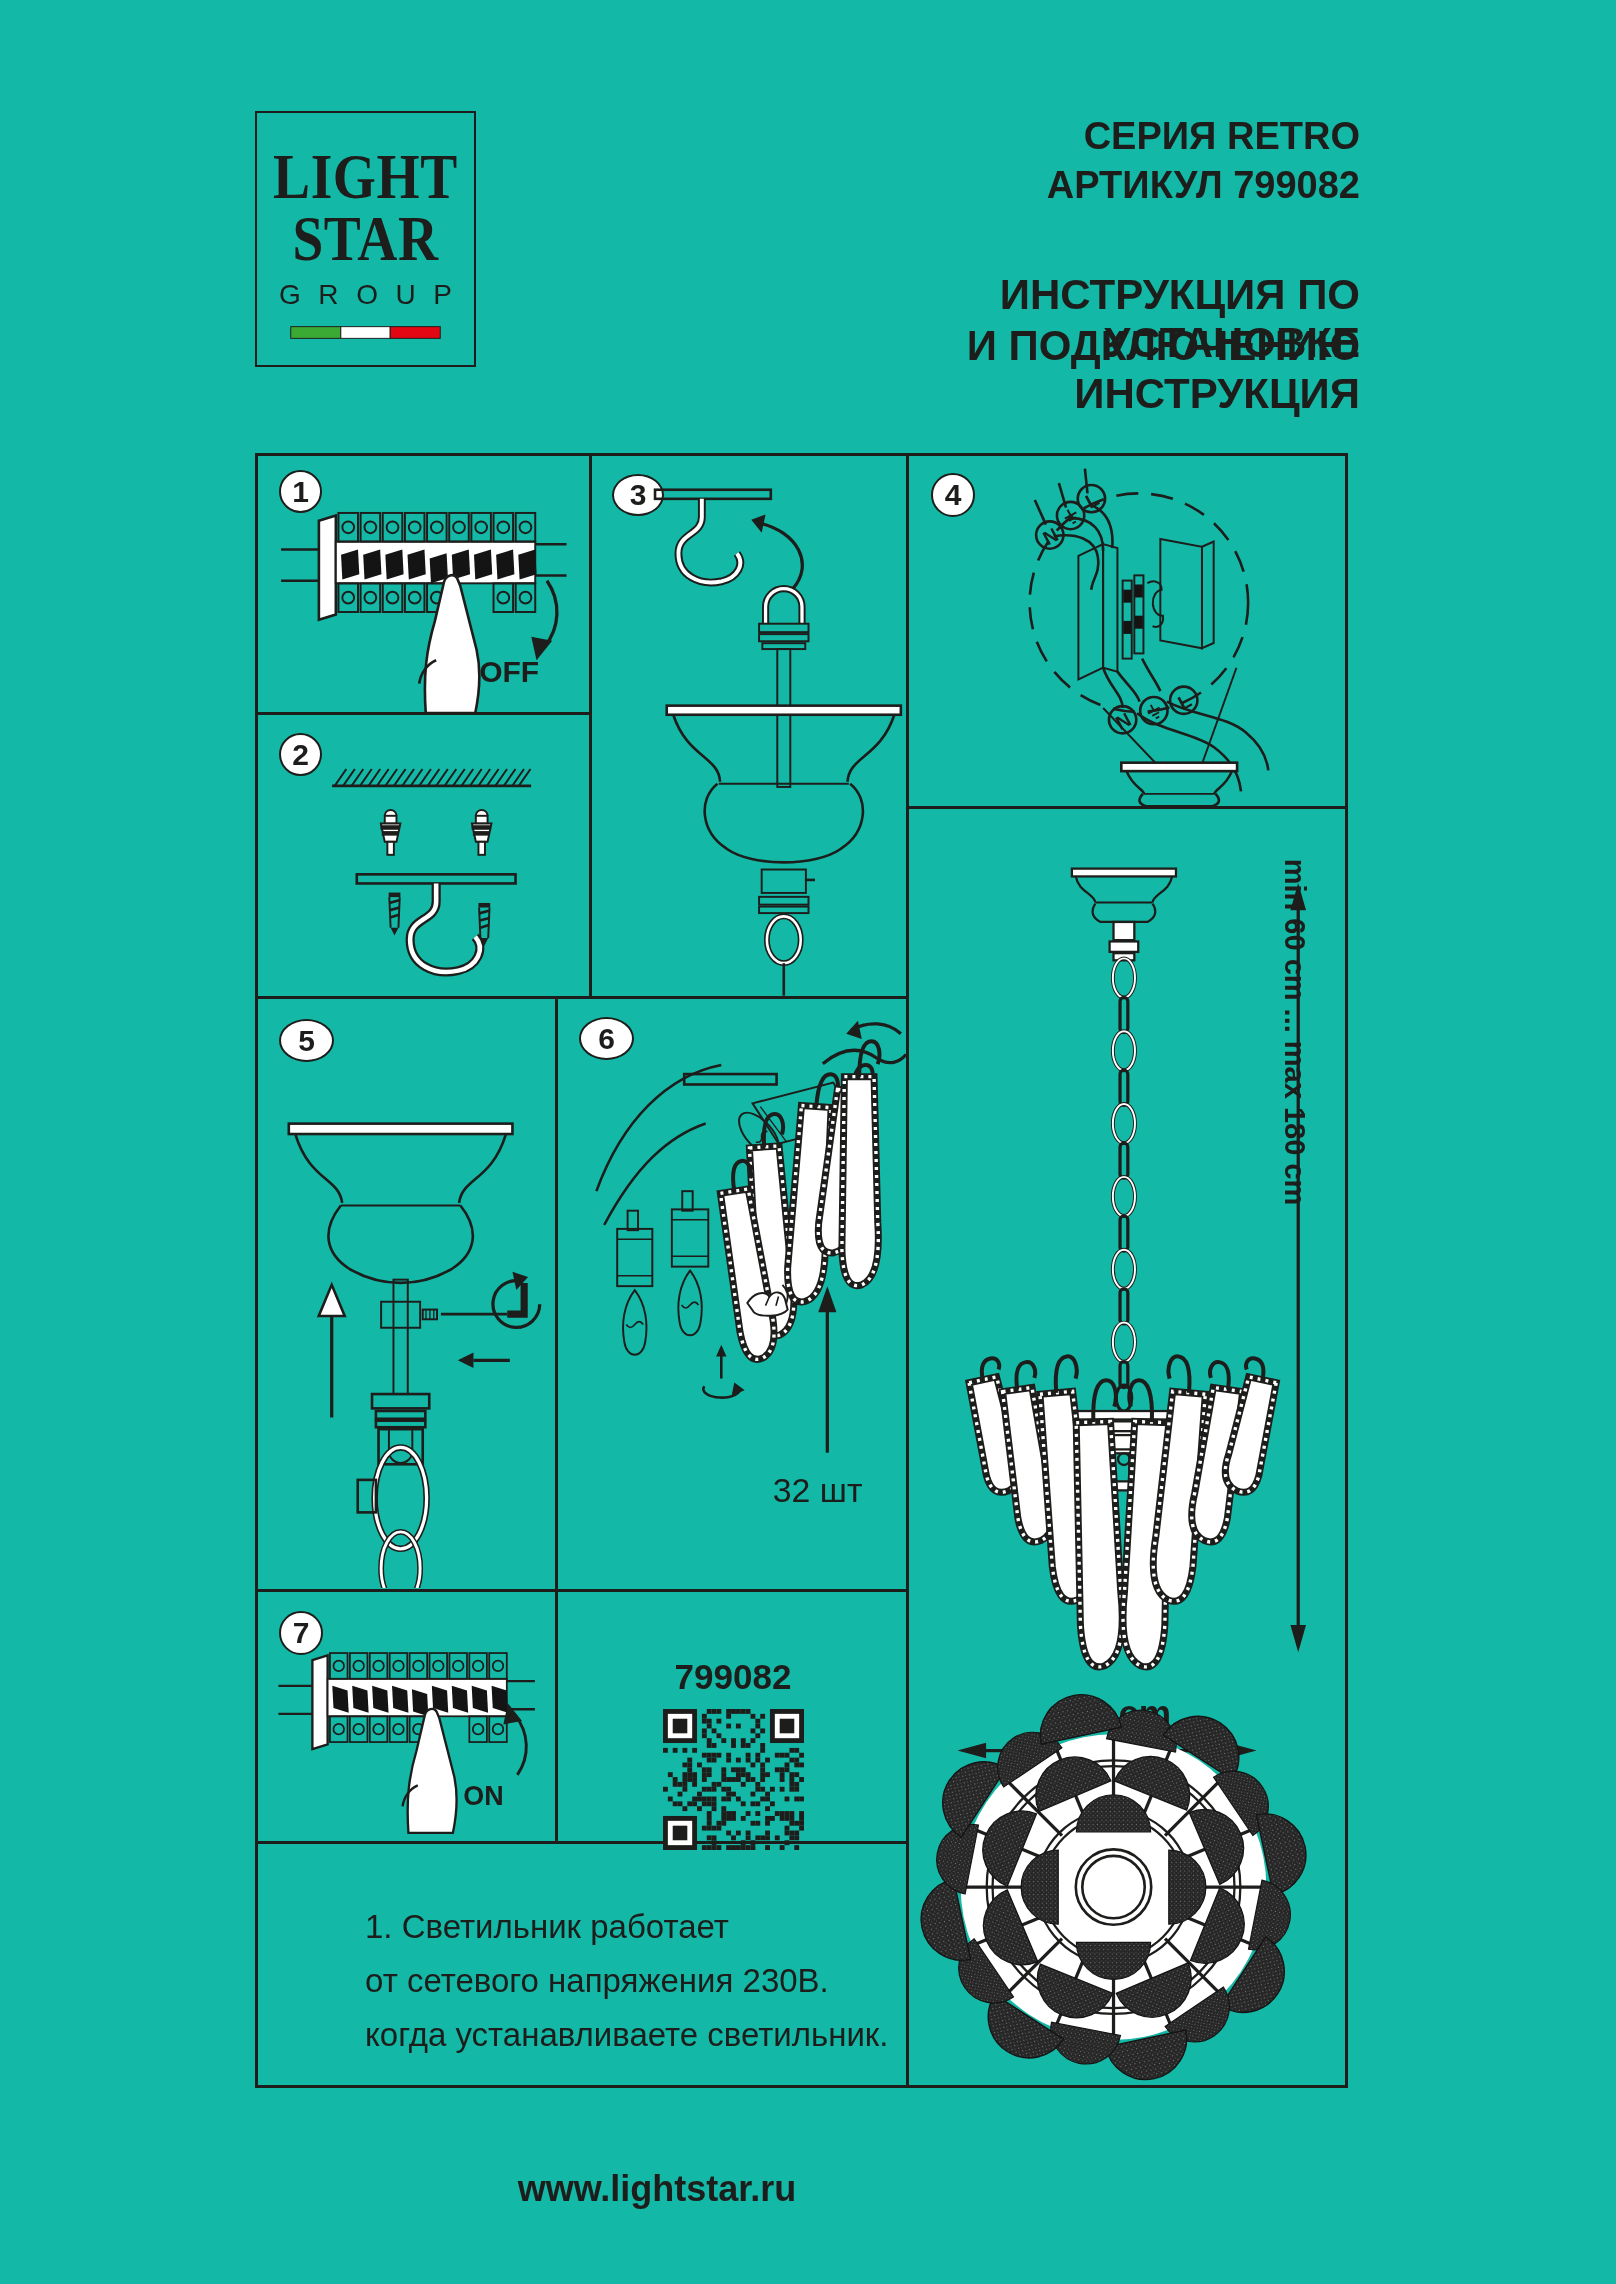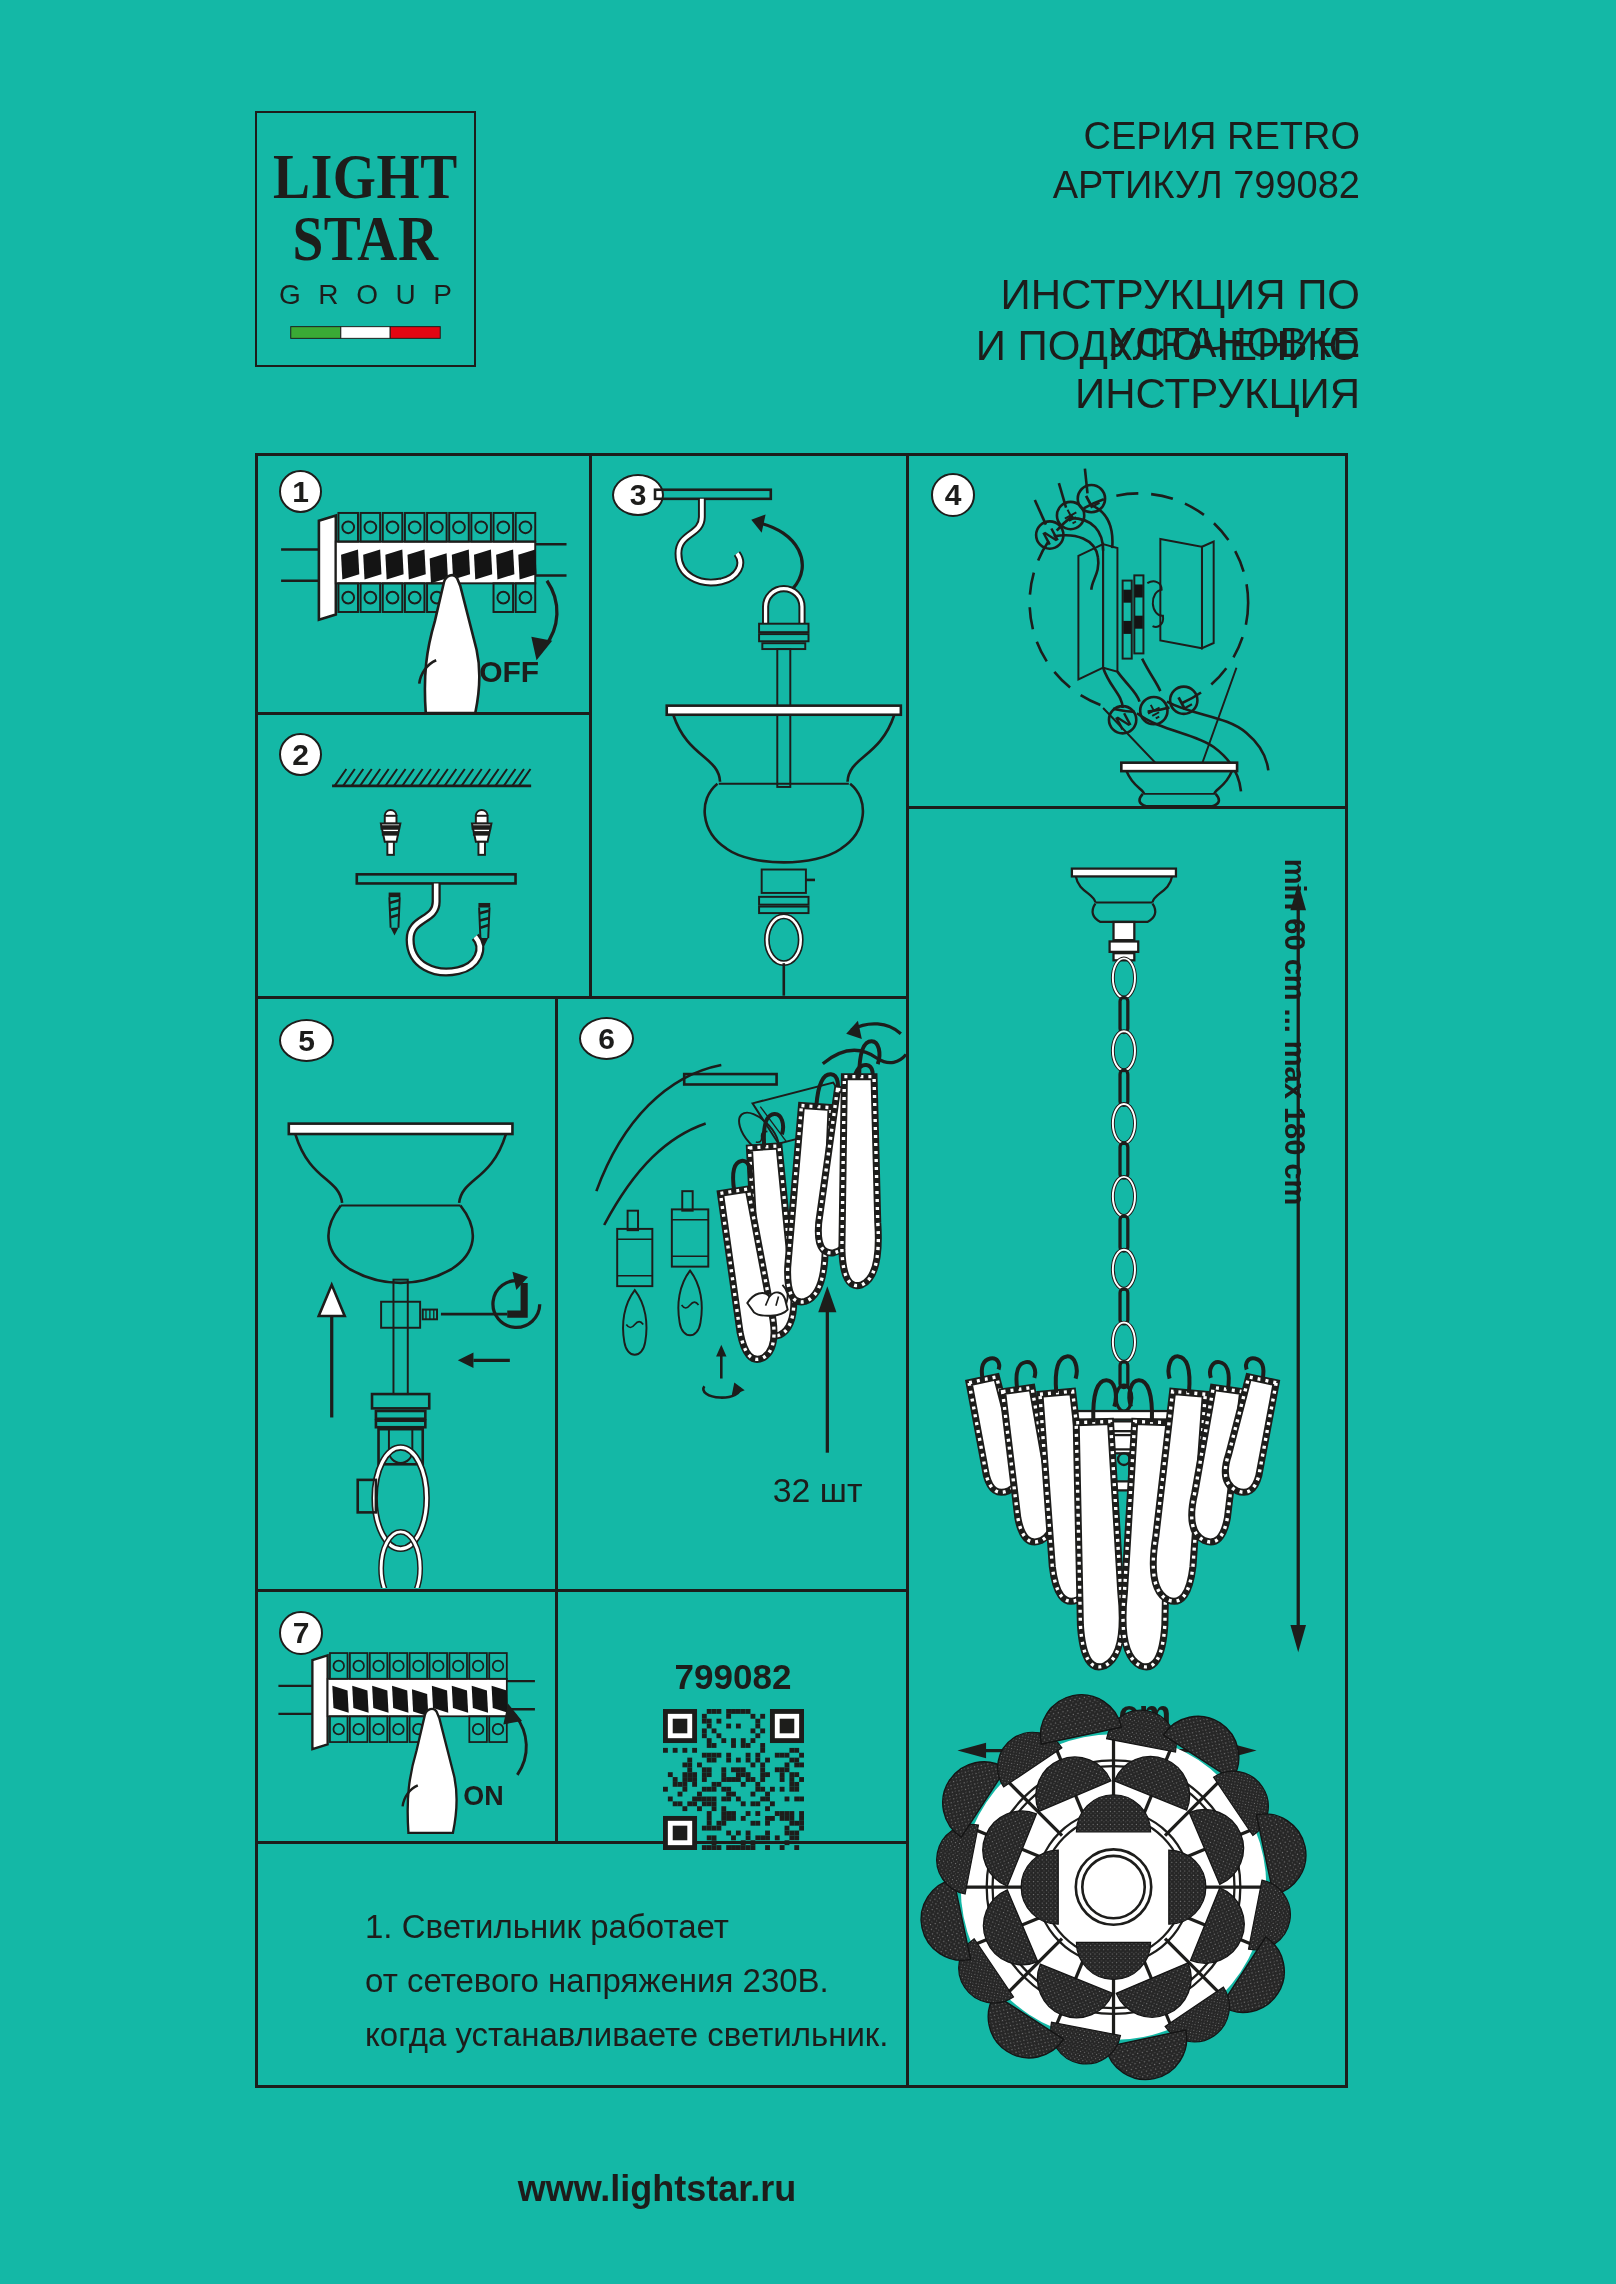--- a/index.html
+++ b/index.html
@@ -5,21 +5,21 @@
   html,body{margin:0;padding:0;background:#888;}
   #page{position:relative;width:1616px;height:2284px;background:#14b8a6;overflow:hidden;
         font-family:"Liberation Sans",sans-serif;color:#1d1d1b;}
   .abs{position:absolute;}
   
   #logo-box{left:255px;top:111px;width:221px;height:256px;border:2.6px solid #1d1d1b;box-sizing:border-box;text-align:center;}
   .logo-word{font-family:"Liberation Serif","DejaVu Serif",serif;font-weight:700;font-size:63px;line-height:0.98;letter-spacing:0.7px;transform:scaleX(0.88);transform-origin:center;}
   #logo-top{margin-top:34px;}
   #logo-group{font-size:28px;letter-spacing:17.6px;text-indent:17.6px;margin-top:9px;font-weight:400;}
   #logo-flag{margin-top:14.3px;}
-  .hdr-right{left:768px;width:592px;text-align:right;font-weight:400;}
+  .hdr-right{left:768px;width:592px;text-align:right;font-weight:700;}
   #hdr-series{top:115px;font-size:38px;}
   #hdr-article{top:164px;font-size:38px;}
   #hdr-title1{top:271px;font-size:42px;}
   #hdr-title2:{}
   
   .gl{position:absolute;background:#1d1d1b;}
   
   .badge{position:absolute;border:2.6px solid #1d1d1b;border-radius:50%;box-sizing:border-box;
          display:flex;align-items:center;justify-content:center;font-size:30px;font-weight:700;background:#fff;}
   svg{position:absolute;overflow:hidden;}

